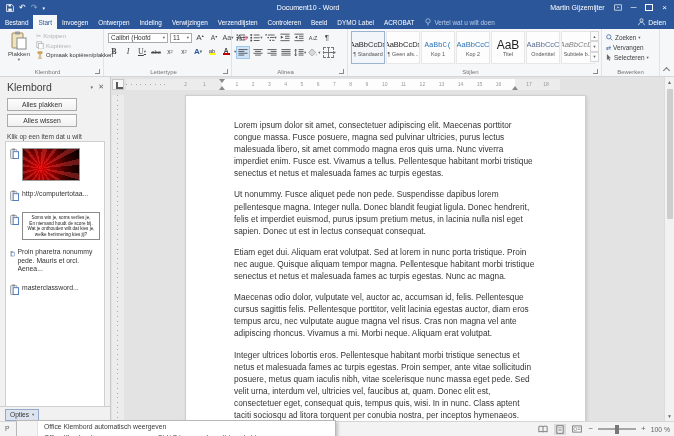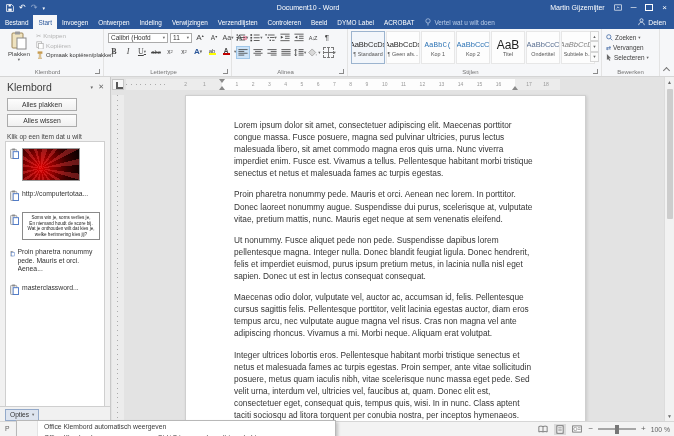--- a/index.html
+++ b/index.html
@@ -554,22 +554,22 @@
         <span class="rn">18</span>
       </span>
     <span class="ind-top"></span>
     <span class="ind-bot"></span>
     <span class="ind-right"></span>
   </div>
   <div class="vruler"></div>
 
   <div class="page">
       <p class="para">Lorem ipsum dolor sit amet, consectetuer adipiscing elit. Maecenas porttitor congue massa. Fusce posuere, magna sed pulvinar ultricies, purus lectus malesuada libero, sit amet commodo magna eros quis urna. Nunc viverra imperdiet enim. Fusce est. Vivamus a tellus. Pellentesque habitant morbi tristique senectus et netus et malesuada fames ac turpis egestas.</p>
-      <p class="para">Proin pharetra nonummy pede. Mauris et orci. Aenean nec lorem. In porttitor. Donec laoreet nonummy augue. Suspendisse dui purus, scelerisque at, vulputate vitae, pretium mattis, nunc. Mauris eget neque at sem venenatis eleifend.</p>
       <p class="para">Ut nonummy. Fusce aliquet pede non pede. Suspendisse dapibus lorem pellentesque magna. Integer nulla. Donec blandit feugiat ligula. Donec hendrerit, felis et imperdiet euismod, purus ipsum pretium metus, in lacinia nulla nisl eget sapien. Donec ut est in lectus consequat consequat.</p>
+      <p class="para">Etiam eget dui. Aliquam erat volutpat. Sed at lorem in nunc porta tristique. Proin nec augue. Quisque aliquam tempor magna. Pellentesque habitant morbi tristique senectus et netus et malesuada fames ac turpis egestas. Nunc ac magna.</p>
       <p class="para">Maecenas odio dolor, vulputate vel, auctor ac, accumsan id, felis. Pellentesque cursus sagittis felis. Pellentesque porttitor, velit lacinia egestas auctor, diam eros tempus arcu, nec vulputate augue magna vel risus. Cras non magna vel ante adipiscing rhoncus. Vivamus a mi. Morbi neque. Aliquam erat volutpat.</p>
       <p class="para">Integer ultrices lobortis eros. Pellentesque habitant morbi tristique senectus et netus et malesuada fames ac turpis egestas. Proin semper, ante vitae sollicitudin posuere, metus quam iaculis nibh, vitae scelerisque nunc massa eget pede. Sed velit urna, interdum vel, ultricies vel, faucibus at, quam. Donec elit est, consectetuer eget, consequat quis, tempus quis, wisi. In in nunc. Class aptent taciti sociosqu ad litora torquent per conubia nostra, per inceptos hymenaeos.</p>
     </div>
 
   <div class="vscroll">
     <span class="arr" style="top:0">▲</span>
     <span class="thumb"></span>
     <span class="arr" style="bottom:0">▼</span>
   </div>
 </div>

